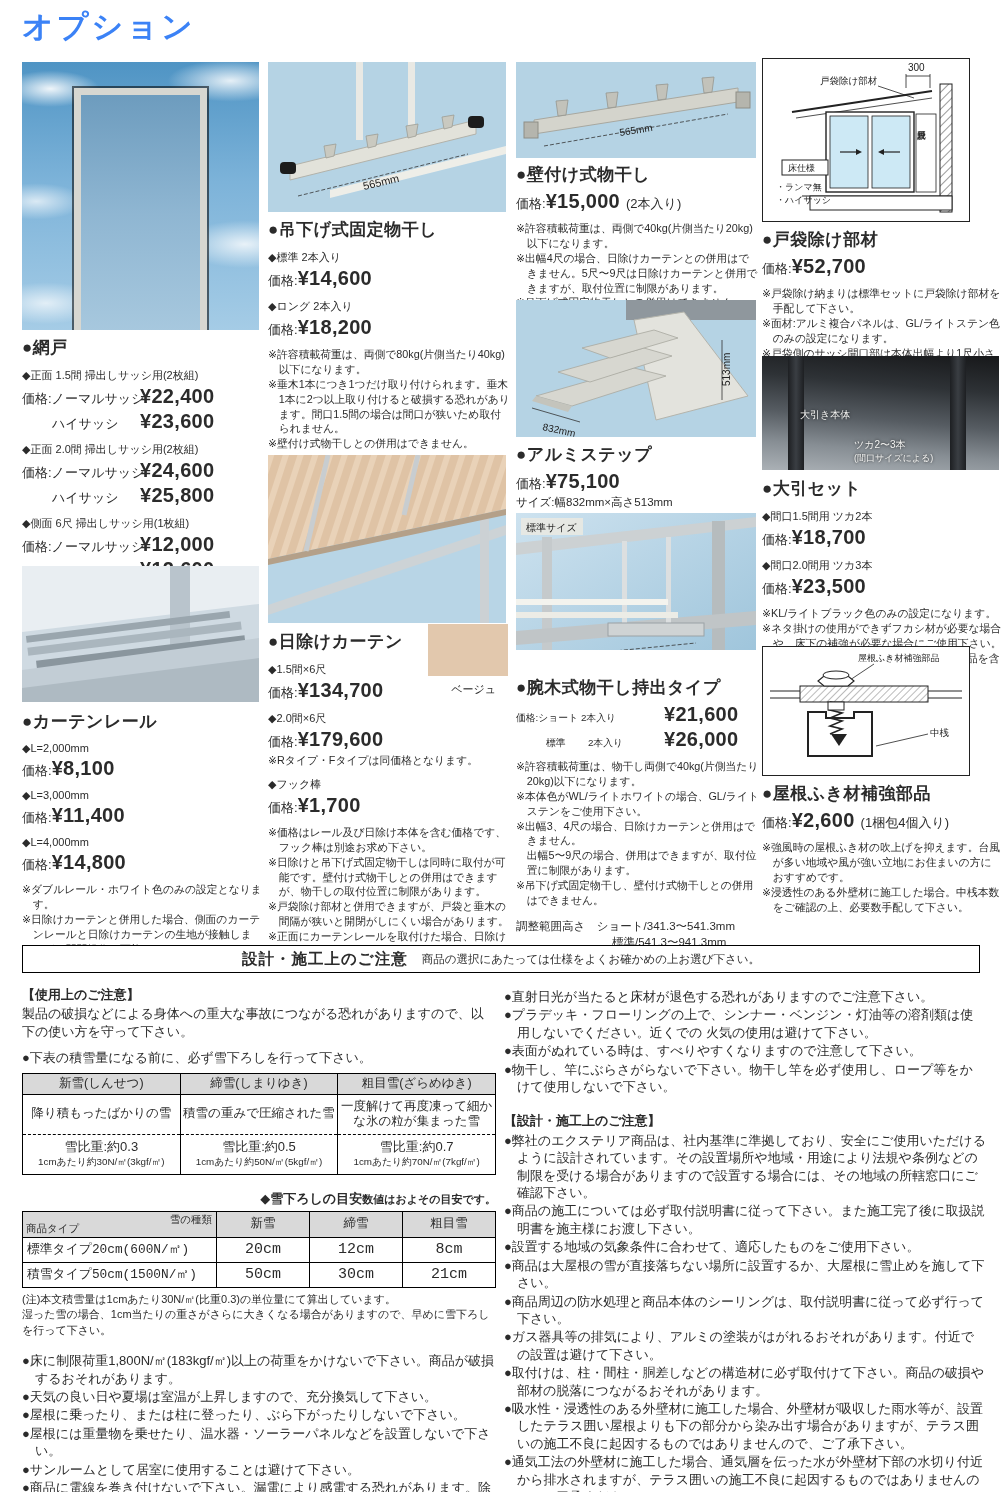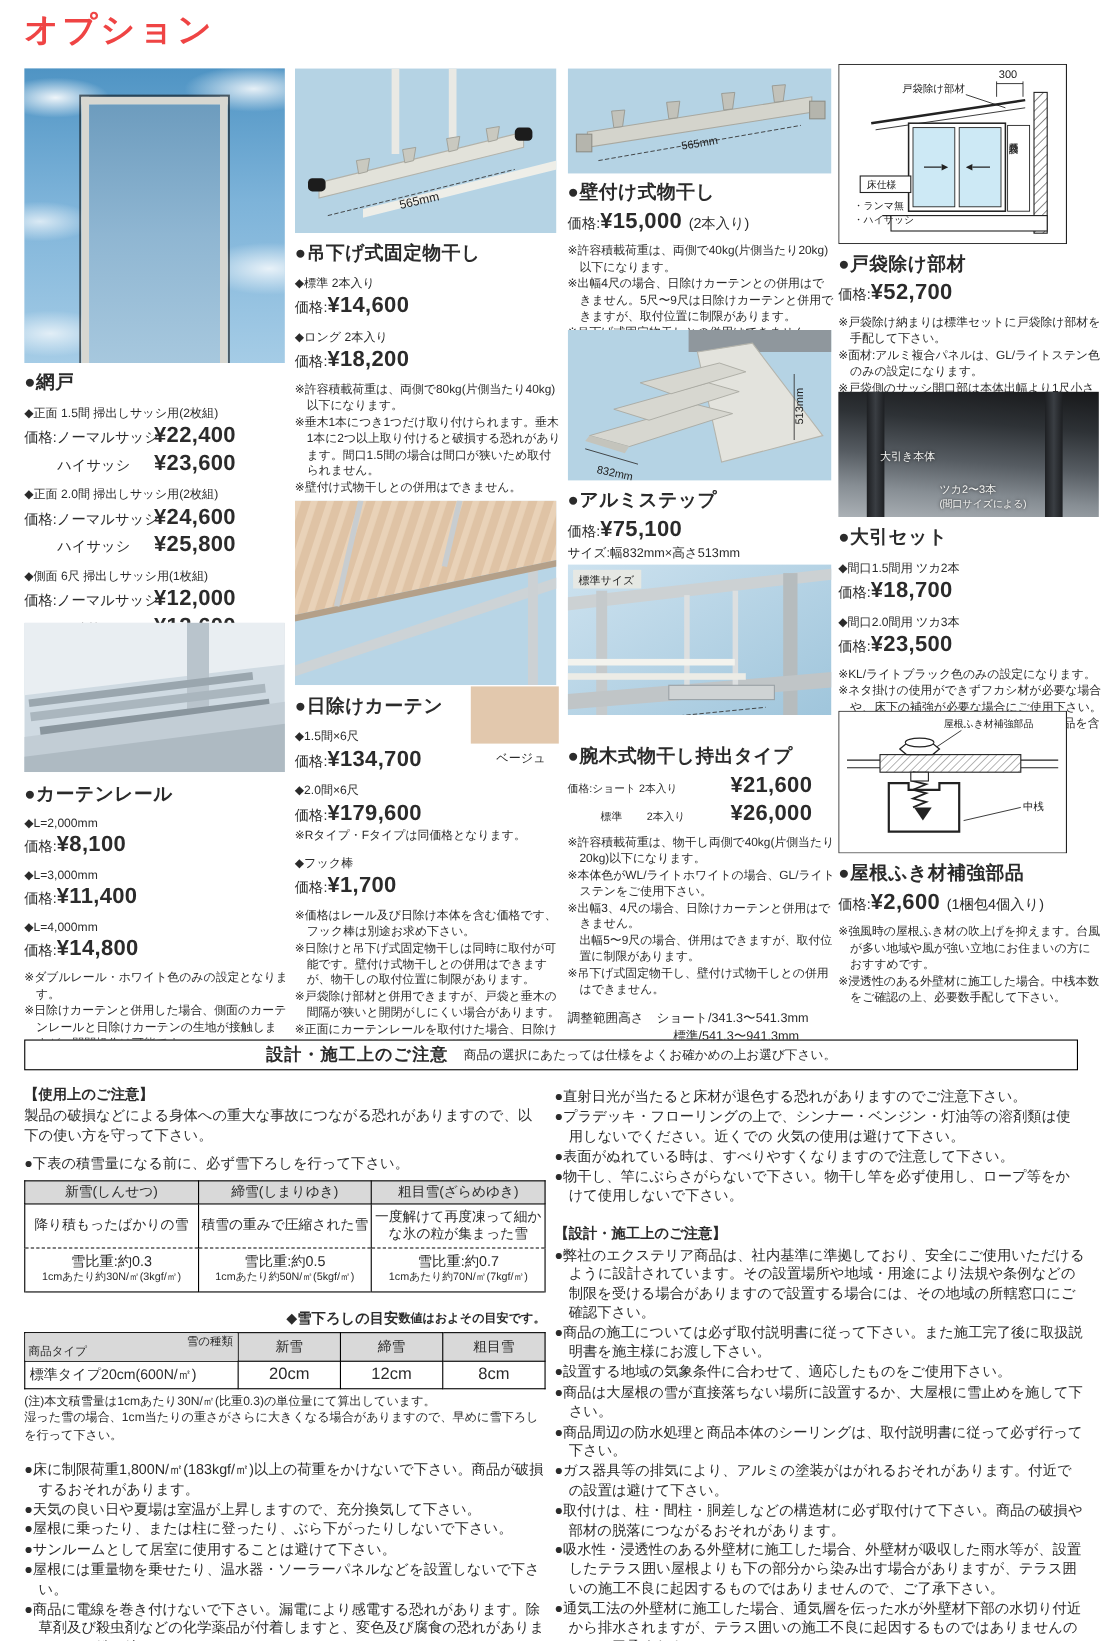--- a/index.html
+++ b/index.html
@@ -1,19 +1,19 @@
 <!DOCTYPE html>
 <html><head>
 <meta charset="utf-8">
 <style>
   * { margin:0; padding:0; box-sizing:border-box; }
   html,body { background:#ffffff; }
   body { font-family:"Liberation Sans","DejaVu Sans",sans-serif; color:#2b2b2b; }
   .page { position:relative; width:1002px; height:1492px; background:#fff; overflow:hidden; }
-  .page-title { position:absolute; left:22px; top:6px; font-size:31px; font-weight:bold; color:#ef4444; letter-spacing:3px; }
+  .page-title { position:absolute; left:22px; top:6px; font-size:31px; font-weight:bold; color:#3b82f6; letter-spacing:3px; }
 
   .ph { position:absolute; overflow:hidden; }
   .blk { position:absolute; }
   .h2 { font-size:17px; font-weight:bold; margin-bottom:4px; letter-spacing:0.5px; }
   .vr { font-size:11px; margin-top:9px; }
   .pr { font-size:13px; margin-top:2px; display:flex; align-items:baseline; }
   .pl { font-size:13px; white-space:pre; }
   .pl.w { width:118px; }
   .pl.w2 { width:148px; }
   .ind { padding-left:30px; }
@@ -63,21 +63,21 @@
   .snow-table { border:1.5px solid #000; margin-top:6px; }
   .snow-table th { background:#d9d9d9; border:1px solid #000; font-size:12.5px; font-weight:normal; height:21px; }
   .snow-table td { border-left:1px solid #000; border-right:1px solid #000; text-align:center; }
   .snow-table .desc td { font-size:12.5px; height:40px; line-height:1.25; padding:2px; }
   .snow-table .wts td { border-top:1.5px dashed #000; height:40px; padding:2px 0 4px; }
   .w1 { font-size:13px; } .w2 { font-size:9.8px; }
 
   .yuki-head { display:flex; justify-content:flex-end; align-items:flex-end; margin-top:15px; }
   .yuki-head .l { font-size:13px; font-weight:bold; }
   .yuki-head .r { font-size:11px; font-weight:bold; }
-  .yuki-table { border:1.5px solid #000; margin-top:4px; }
+  .yuki-table { border:1.5px solid #000; margin-top:4px;font-family:Liberation Mono, monospace; }
   .yuki-table th, .yuki-table td { border:1px solid #000; }
   .yuki-table th { background:#d9d9d9; font-weight:normal; height:26px; font-size:12.5px; }
   .yuki-table col.c1 { width:41%; }
   .diag { position:relative; background-image:linear-gradient(to bottom right, transparent calc(50% - 0.6px), #333 calc(50% - 0.6px), #333 calc(50% + 0.6px), transparent calc(50% + 0.6px)); }
   .diag .ct { position:absolute; top:1px; right:4px; font-size:10.5px; }
   .diag .cb { position:absolute; bottom:1px; left:3px; font-size:10.5px; }
   .yuki-table td.tp { font-size:12.8px; padding-left:4px; height:25px; }
   .yuki-table td.vl { text-align:center; font-size:15px; }
   .fnote { font-size:11px; line-height:1.4; margin-top:4px; }
 
@@ -534,33 +534,39 @@
         <th>新雪</th>
         <th>締雪</th>
         <th>粗目雪</th>
       </tr>
       <tr>
         <td class="tp">標準タイプ20cm(600N/㎡)</td>
         <td class="vl">20cm</td>
         <td class="vl">12cm</td>
         <td class="vl">8cm</td>
       </tr>
+      <tr>
+        <td class="tp">積雪タイプ50cm(1500N/㎡)</td>
+        <td class="vl">50cm</td>
+        <td class="vl">30cm</td>
+        <td class="vl">21cm</td>
+      </tr>
     </tbody>
       </table>
     <div class="fnote">
       <div>(注)本文積雪量は1cmあたり30N/㎡(比重0.3)の単位量にて算出しています。</div>
       <div>湿った雪の場合、1cm当たりの重さがさらに大きくなる場合がありますので、早めに雪下ろしを行って下さい。</div>
     </div>
     <div class="gap14"></div>
     <ul class="blist">
       <li>●床に制限荷重1,800N/㎡(183kgf/㎡)以上の荷重をかけないで下さい。商品が破損するおそれがあります。</li>
       <li>●天気の良い日や夏場は室温が上昇しますので、充分換気して下さい。</li>
       <li>●屋根に乗ったり、または柱に登ったり、ぶら下がったりしないで下さい。</li>
+      <li>●屋根には重量物を乗せたり、温水器・ソーラーパネルなどを設置しないで下さい。</li>
       <li>●サンルームとして居室に使用することは避けて下さい。</li>
-      <li>●屋根には重量物を乗せたり、温水器・ソーラーパネルなどを設置しないで下さい。</li>
       <li>●商品に電線を巻き付けないで下さい。漏電により感電する恐れがあります。除草剤及び殺虫剤などの化学薬品が付着しますと、変色及び腐食の恐れがありますので、洗い流して下さい。</li>
 
     </ul>
   </div>
 
   <div class="bcol" style="left:504px;top:988px;width:482px">
     <ul class="blist">
       <li>●直射日光が当たると床材が退色する恐れがありますのでご注意下さい。</li>
       <li>●プラデッキ・フローリングの上で、シンナー・ベンジン・灯油等の溶剤類は使用しないでください。近くでの 火気の使用は避けて下さい。</li>
       <li>●表面がぬれている時は、すべりやすくなりますので注意して下さい。</li>

